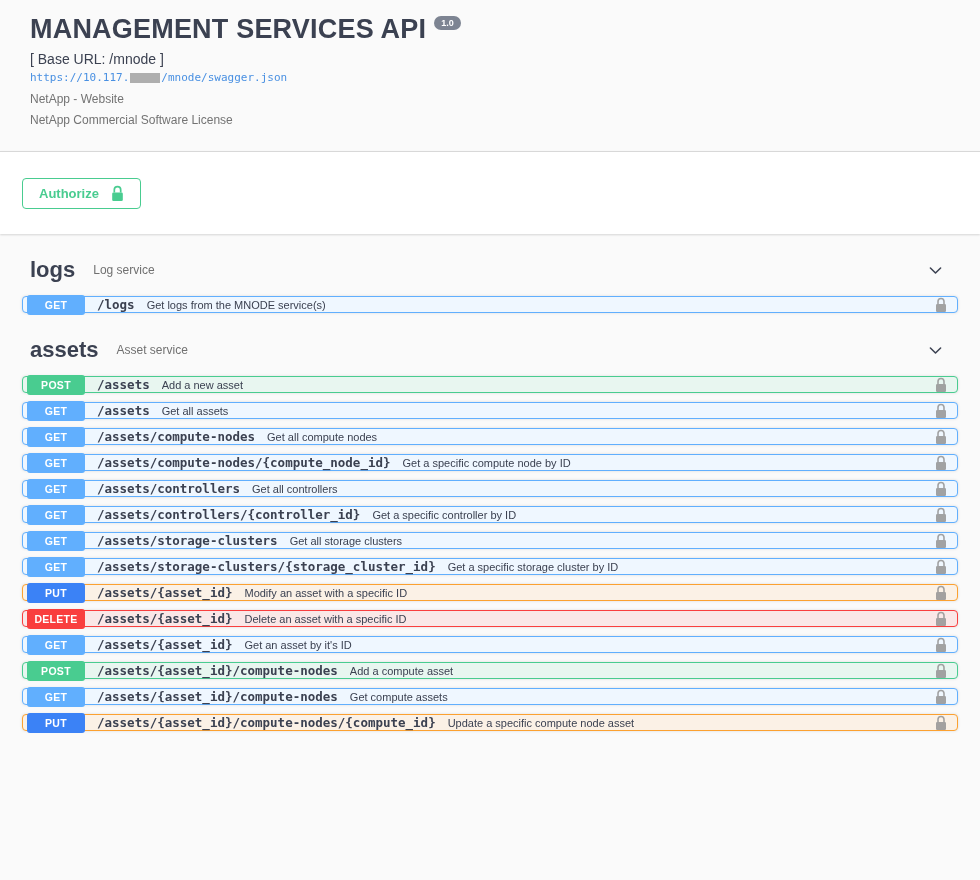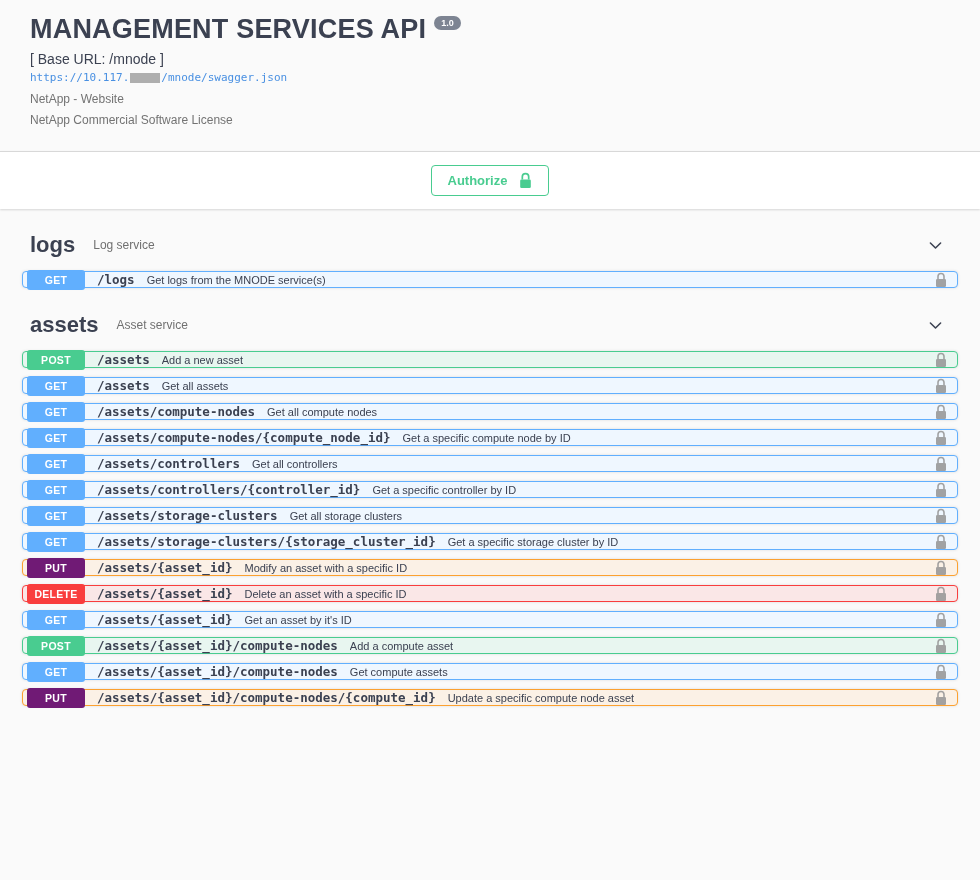--- a/index.html
+++ b/index.html
@@ -32,24 +32,24 @@
     background: #aeaeae; vertical-align: middle; margin: 0 1px;
   }
   .description { margin-top: 16px; font-size: 13px; color: #3b4151; }
   .ext-link {
     display: block; margin-top: 7px; font-size: 12px;
     color: #737373; text-decoration: none; width: fit-content;
   }
 
   
   .scheme-container {
-    background: #fff; padding: 18px 22px; height: 58px;
+    background: #fff; padding: 18px 22px; height: 83px;
     border-top: 1px solid #d8d8d8;
     box-shadow: 0 1px 2px 0 rgba(0,0,0,0.15);
-    display: flex; justify-content: center; align-items: center;
+    display: flex; justify-content: flex-start; align-items: center;
   }
   .btn-authorize {
     display: flex; align-items: center; gap: 12px;
     background: transparent; border: 1.5px solid #49cc90; border-radius: 4px;
     color: #49cc90; font-size: 13px; font-weight: bold;
     padding: 6px 16px; cursor: pointer; line-height: 1;
     font-family: "Liberation Sans", sans-serif;
   }
 
   
@@ -86,21 +86,21 @@
     margin-left: 12px; font-size: 11px; color: #3b4151; white-space: nowrap;
     overflow: hidden; text-overflow: ellipsis;
   }
   .opblock-lock { margin-left: auto; display: flex; align-items: center; opacity: 0.85; }
 
   .opblock-get    { background: #eff7ff; border-color: #61affe; }
   .opblock-get    .opblock-method { background: #61affe; }
   .opblock-post   { background: #e8f6f0; border-color: #49cc90; }
   .opblock-post   .opblock-method { background: #49cc90; }
   .opblock-put    { background: #fbf1e6; border-color: #fca130; }
-  .opblock-put    .opblock-method { background: #701a75; }
+  .opblock-put    .opblock-method { background: #3b82f6; }
   .opblock-delete { background: #fae7e7; border-color: #f93e3e; }
   .opblock-delete .opblock-method { background: #f93e3e; }
 </style>
 </head>
 <body>
 
 <div class="info-section">
   <div class="title-row">
     <span class="page-title">MANAGEMENT SERVICES API</span>
     <span class="version-badge">1.0</span>

